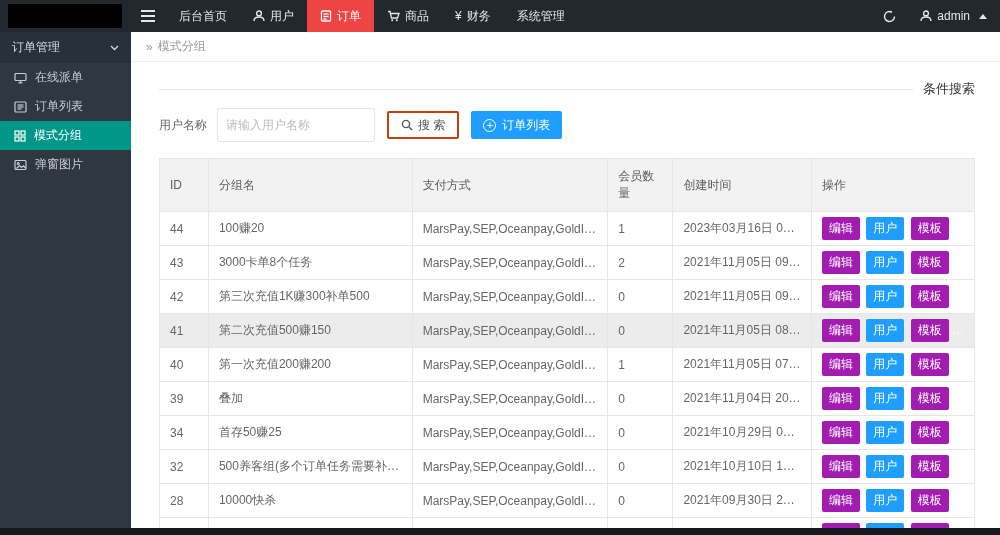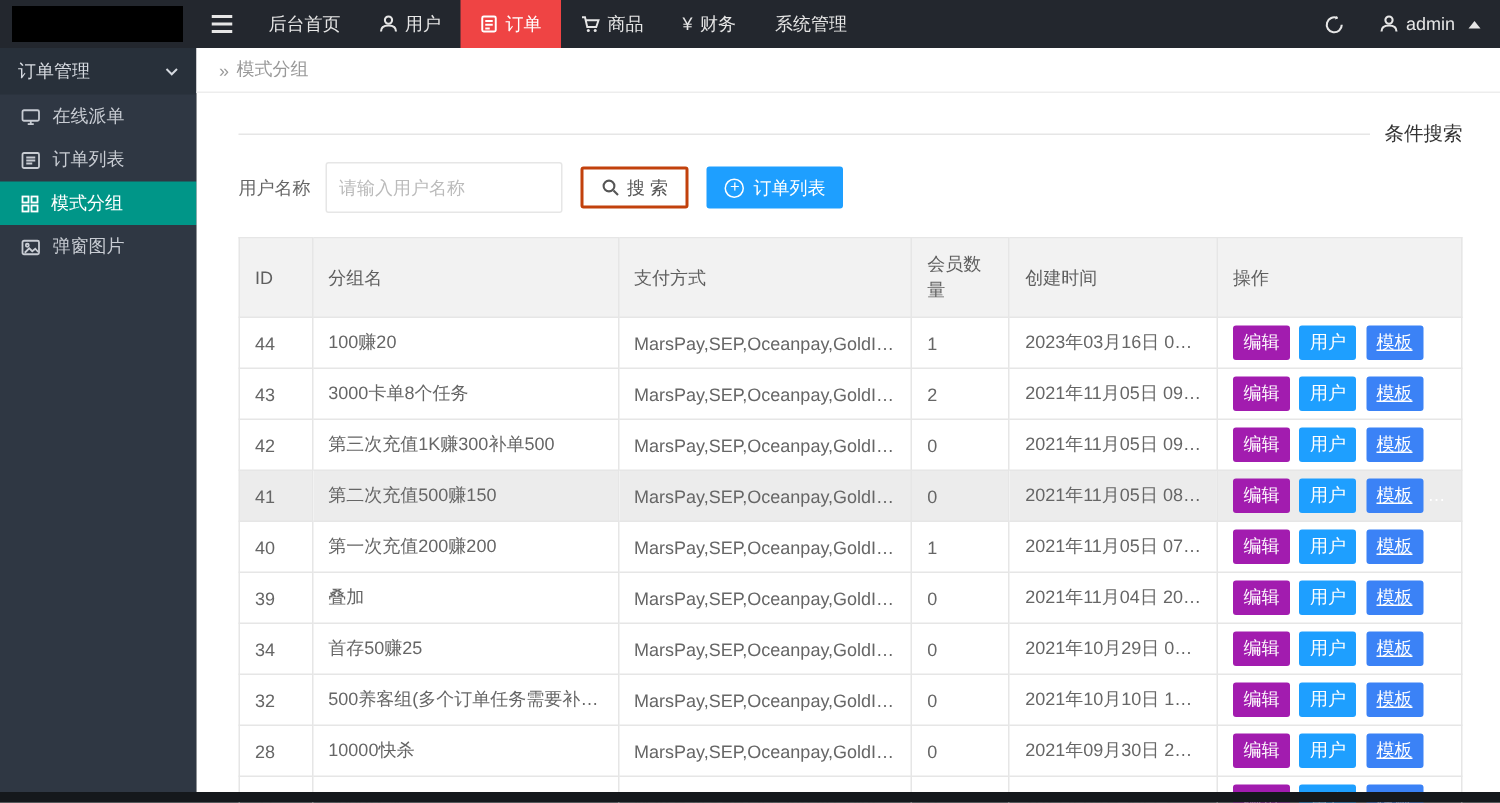--- a/index.html
+++ b/index.html
@@ -42,21 +42,21 @@
   .btn-add { height:28px; padding:0 12px; background:#1E9FFF; border:none; border-radius:2px; display:flex; align-items:center; gap:6px; font-size:12px; color:#fff; cursor:pointer; font-family:inherit; }
   .plus-circle { width:13px; height:13px; border:1px solid #fff; border-radius:50%; display:flex; align-items:center; justify-content:center; font-size:11px; line-height:1; }
 
   table.grid { width:100%; border-collapse:collapse; font-size:12px; color:#666; table-layout:fixed; }
   table.grid th { background:#f2f2f2; border:1px solid #e6e6e6; font-weight:normal; text-align:left; padding:9px 10px; color:#5f5f5f; }
   table.grid td { border:1px solid #e6e6e6; padding:5px 10px; height:28px; overflow:hidden; white-space:nowrap; text-overflow:ellipsis; }
   tr.row-hover td { background:#ececec; }
   .op { display:inline-block; padding:3px 7px; margin-right:3px; border-radius:2px; color:#fff; cursor:pointer; text-decoration:none; font-size:12px; }
   .op-edit { background:#a21caf; }
   .op-user { background:#1E9FFF; }
-  .op-template { background:#3b82f6;text-decoration:underline; }
+  .op-template { background:#a21caf; }
   .op-delete { background:#FF5722; }
 
   .bottom-strip { height:7px; flex:0 0 7px; background:#15181c; }
 </style>
 </head>
 <body>
 
 <div class="page">
 
   <header class="topbar">

